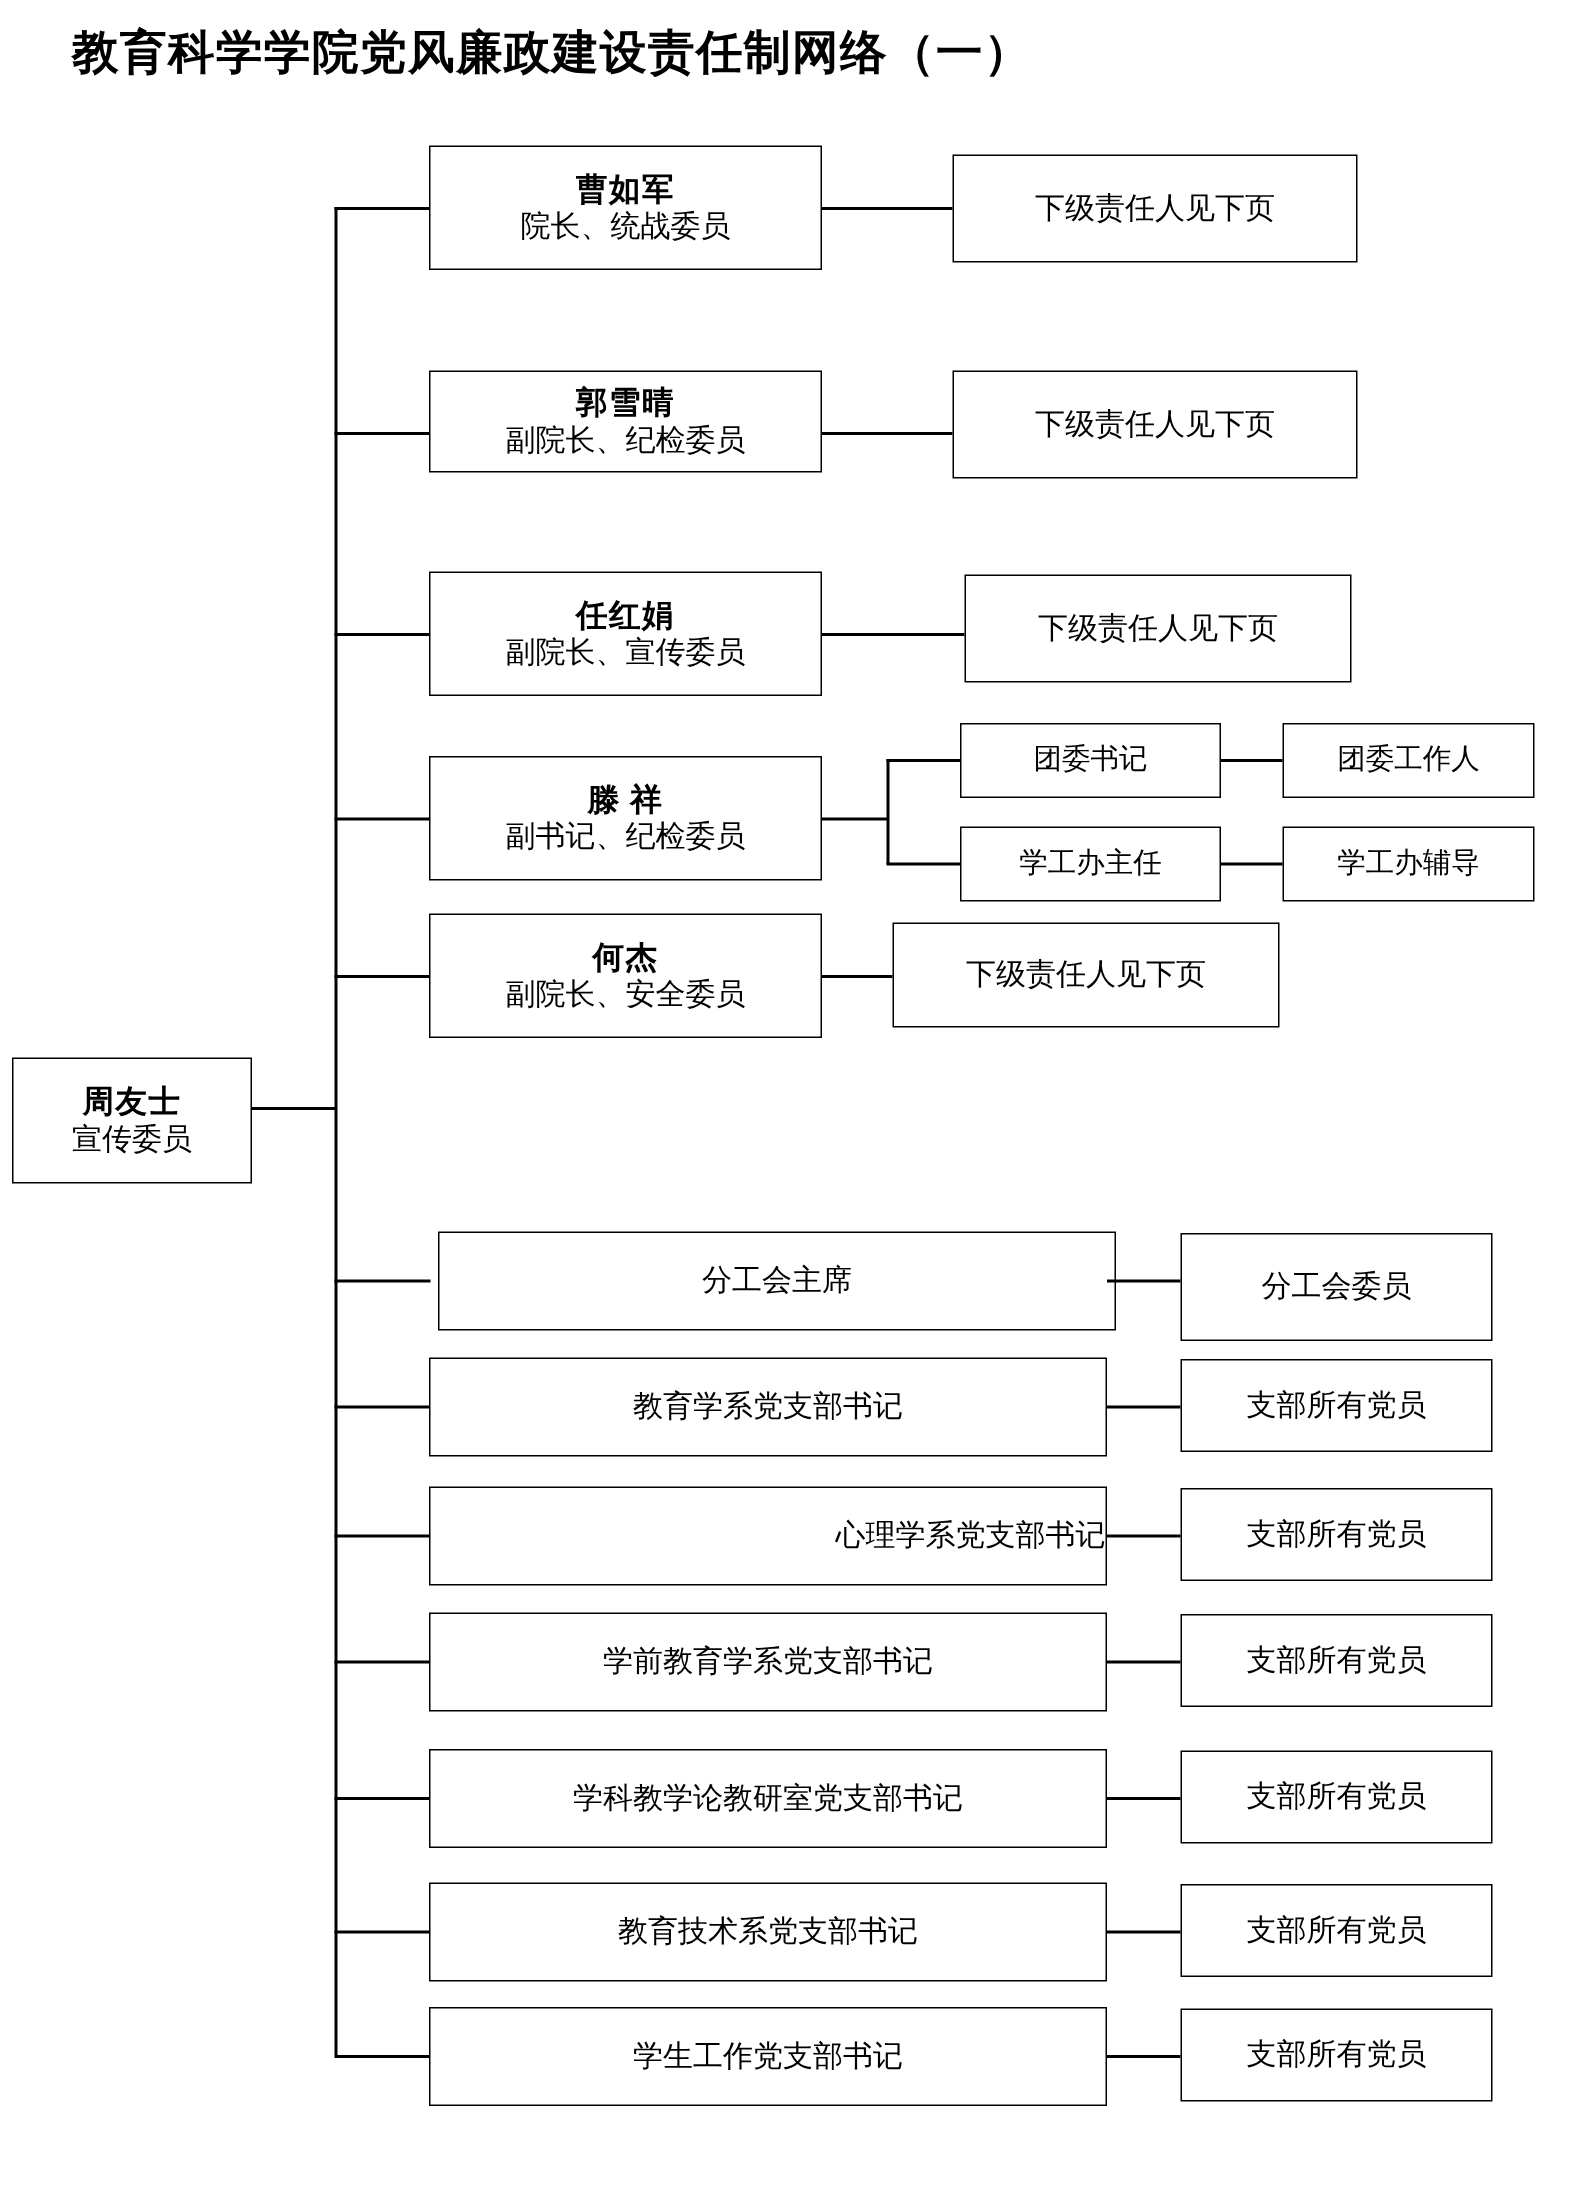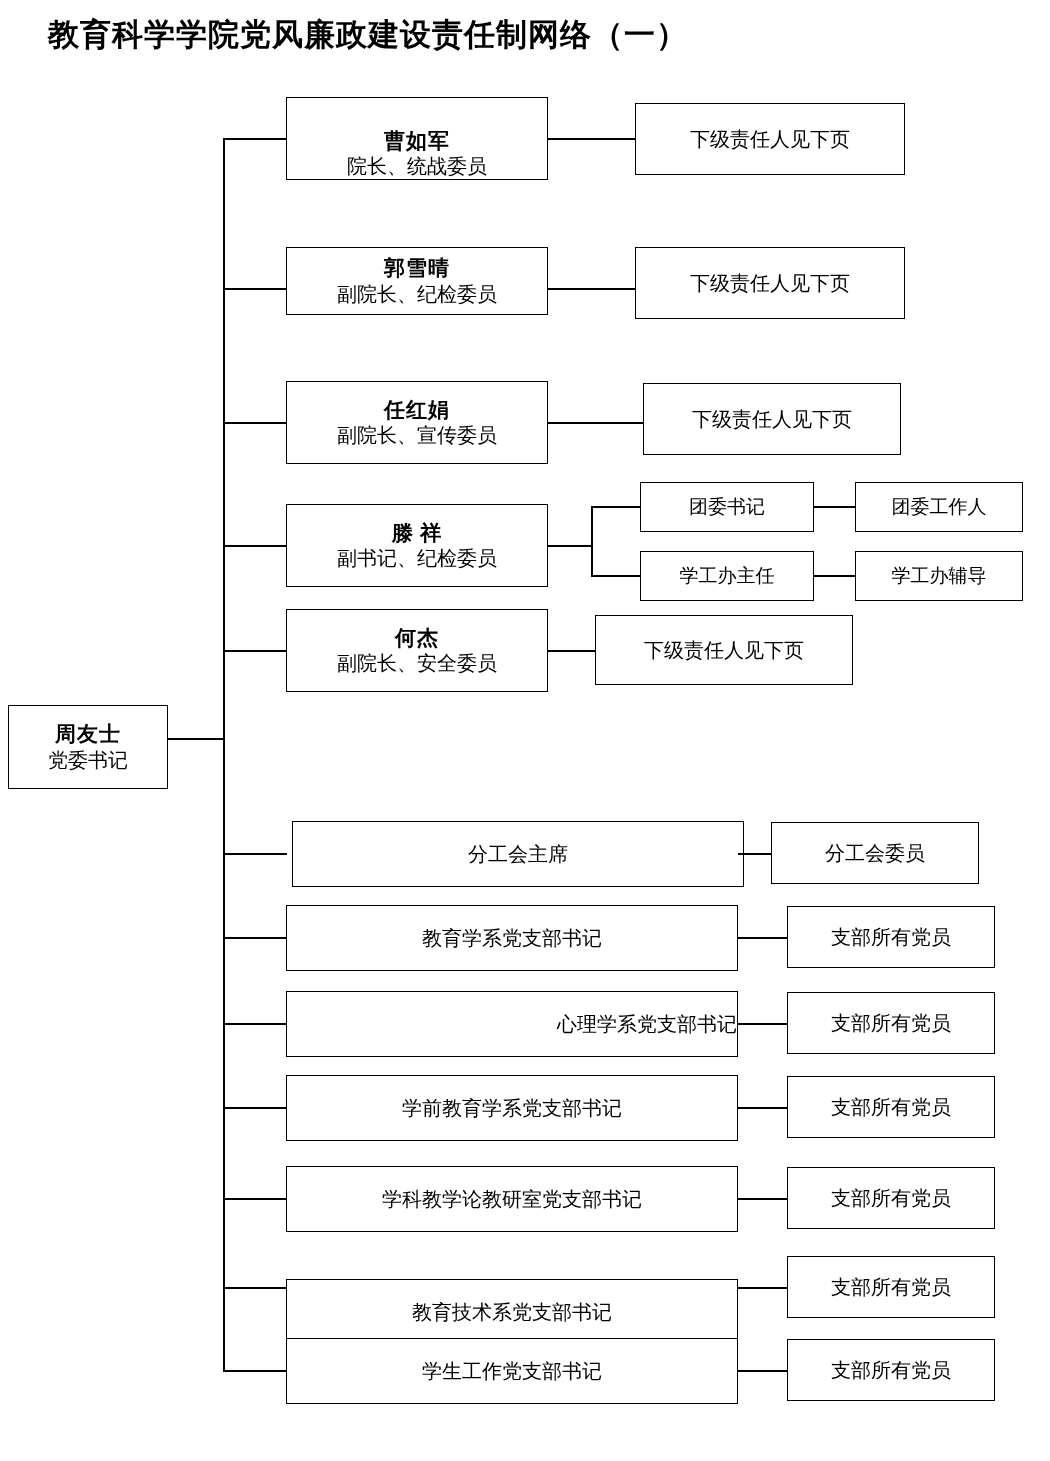--- a/index.html
+++ b/index.html
@@ -67,29 +67,29 @@
 </style>
 </head>
 <body>
 
 <div id="chart">
 
   <div class="title">教育科学学院党风廉政建设责任制网络（一）</div>
 
   <div class="node" style="left:8px; top:705px; width:160px; height:84px;">
     <div class="name">周友士</div>
-    <div class="role">党委书记</div>
+    <div class="role">宣传委员</div>
   </div>
 
   <div class="line h" style="left:168px; top:738px; width:56px;"></div>
 
   <div class="line v" style="left:223px; top:138px; height:1232px;"></div>
 
   <div class="line h" style="left:223px; top:138px; width:64px;"></div>
-  <div class="node" style="left:286px; top:97px; width:262px; height:83px;justify-content:flex-end;">
+  <div class="node" style="left:286px; top:97px; width:262px; height:83px;">
     <div class="name">曹如军</div>
     <div class="role">院长、统战委员</div>
   </div>
   <div class="line h" style="left:548px; top:138px; width:88px;"></div>
   <div class="node" style="left:635px; top:103px; width:270px; height:72px;">
     <div class="single">下级责任人见下页</div>
   </div>
 
   <div class="line h" style="left:223px; top:288px; width:64px;"></div>
   <div class="node" style="left:286px; top:247px; width:262px; height:68px;">
@@ -146,21 +146,21 @@
   <div class="line h" style="left:548px; top:650px; width:48px;"></div>
   <div class="node" style="left:595px; top:615px; width:258px; height:70px;">
     <div class="single">下级责任人见下页</div>
   </div>
 
   <div class="line h" style="left:223px; top:853px; width:64px;"></div>
   <div class="node" style="left:292px; top:821px; width:452px; height:66px;">
     <div class="single">分工会主席</div>
   </div>
   <div class="line h" style="left:738px; top:853px; width:50px;"></div>
-  <div class="node" style="left:771px; top:822px; width:208px; height:62px;">
+  <div class="node" style="left:787px; top:822px; width:208px; height:72px;">
     <div class="single">分工会委员</div>
   </div>
 
   <div class="line h" style="left:223px; top:937px; width:64px;"></div>
   <div class="node" style="left:286px; top:905px; width:452px; height:66px;">
     <div class="single">教育学系党支部书记</div>
   </div>
   <div class="line h" style="left:738px; top:937px; width:50px;"></div>
   <div class="node" style="left:787px; top:906px; width:208px; height:62px;">
     <div class="single">支部所有党员</div>
@@ -187,21 +187,21 @@
   <div class="line h" style="left:223px; top:1198px; width:64px;"></div>
   <div class="node" style="left:286px; top:1166px; width:452px; height:66px;">
     <div class="single">学科教学论教研室党支部书记</div>
   </div>
   <div class="line h" style="left:738px; top:1198px; width:50px;"></div>
   <div class="node" style="left:787px; top:1167px; width:208px; height:62px;">
     <div class="single">支部所有党员</div>
   </div>
 
   <div class="line h" style="left:223px; top:1287px; width:64px;"></div>
-  <div class="node" style="left:286px; top:1255px; width:452px; height:66px;margin-top:24px;">
+  <div class="node" style="left:286px; top:1255px; width:452px; height:66px;">
     <div class="single">教育技术系党支部书记</div>
   </div>
   <div class="line h" style="left:738px; top:1287px; width:50px;"></div>
   <div class="node" style="left:787px; top:1256px; width:208px; height:62px;">
     <div class="single">支部所有党员</div>
   </div>
 
   <div class="line h" style="left:223px; top:1370px; width:64px;"></div>
   <div class="node" style="left:286px; top:1338px; width:452px; height:66px;">
     <div class="single">学生工作党支部书记</div>

